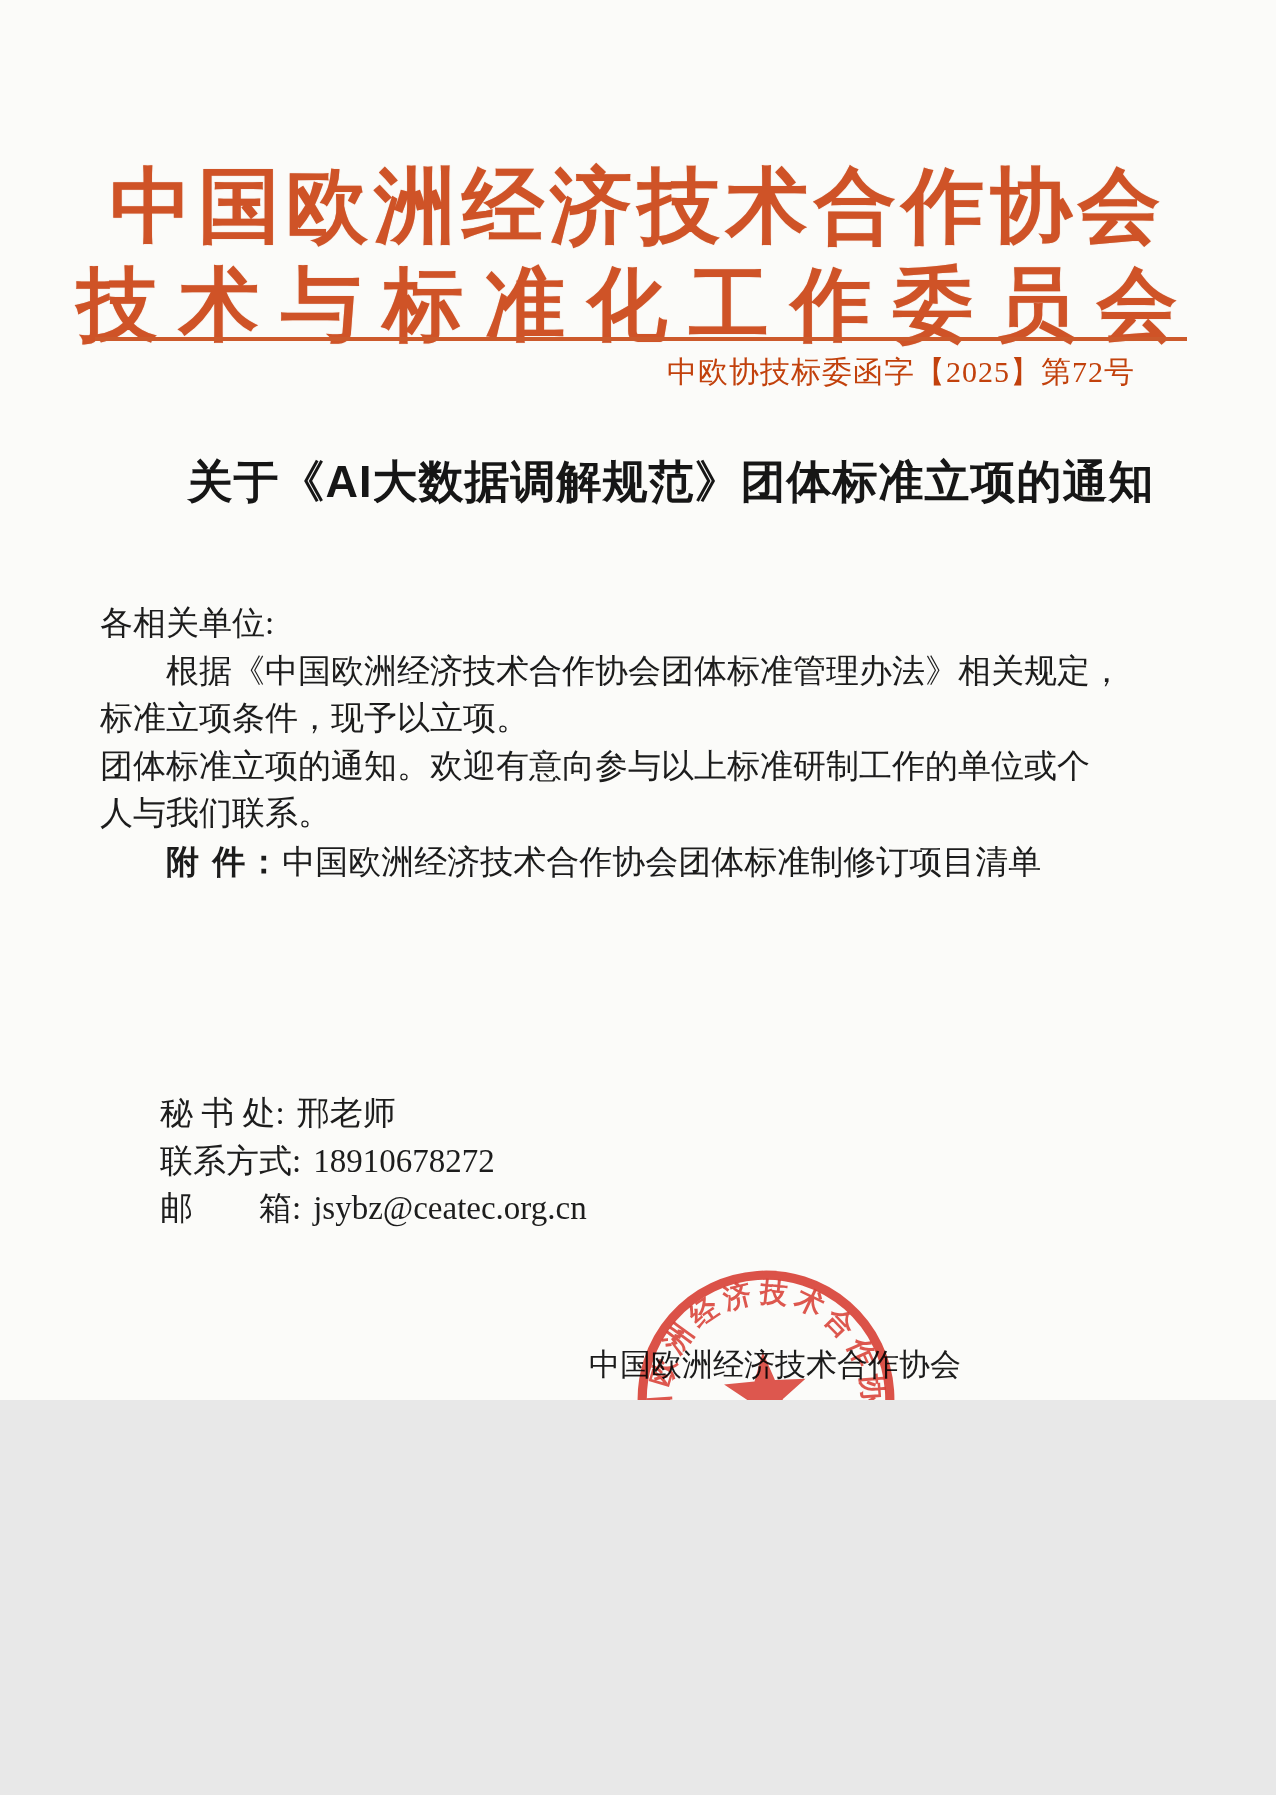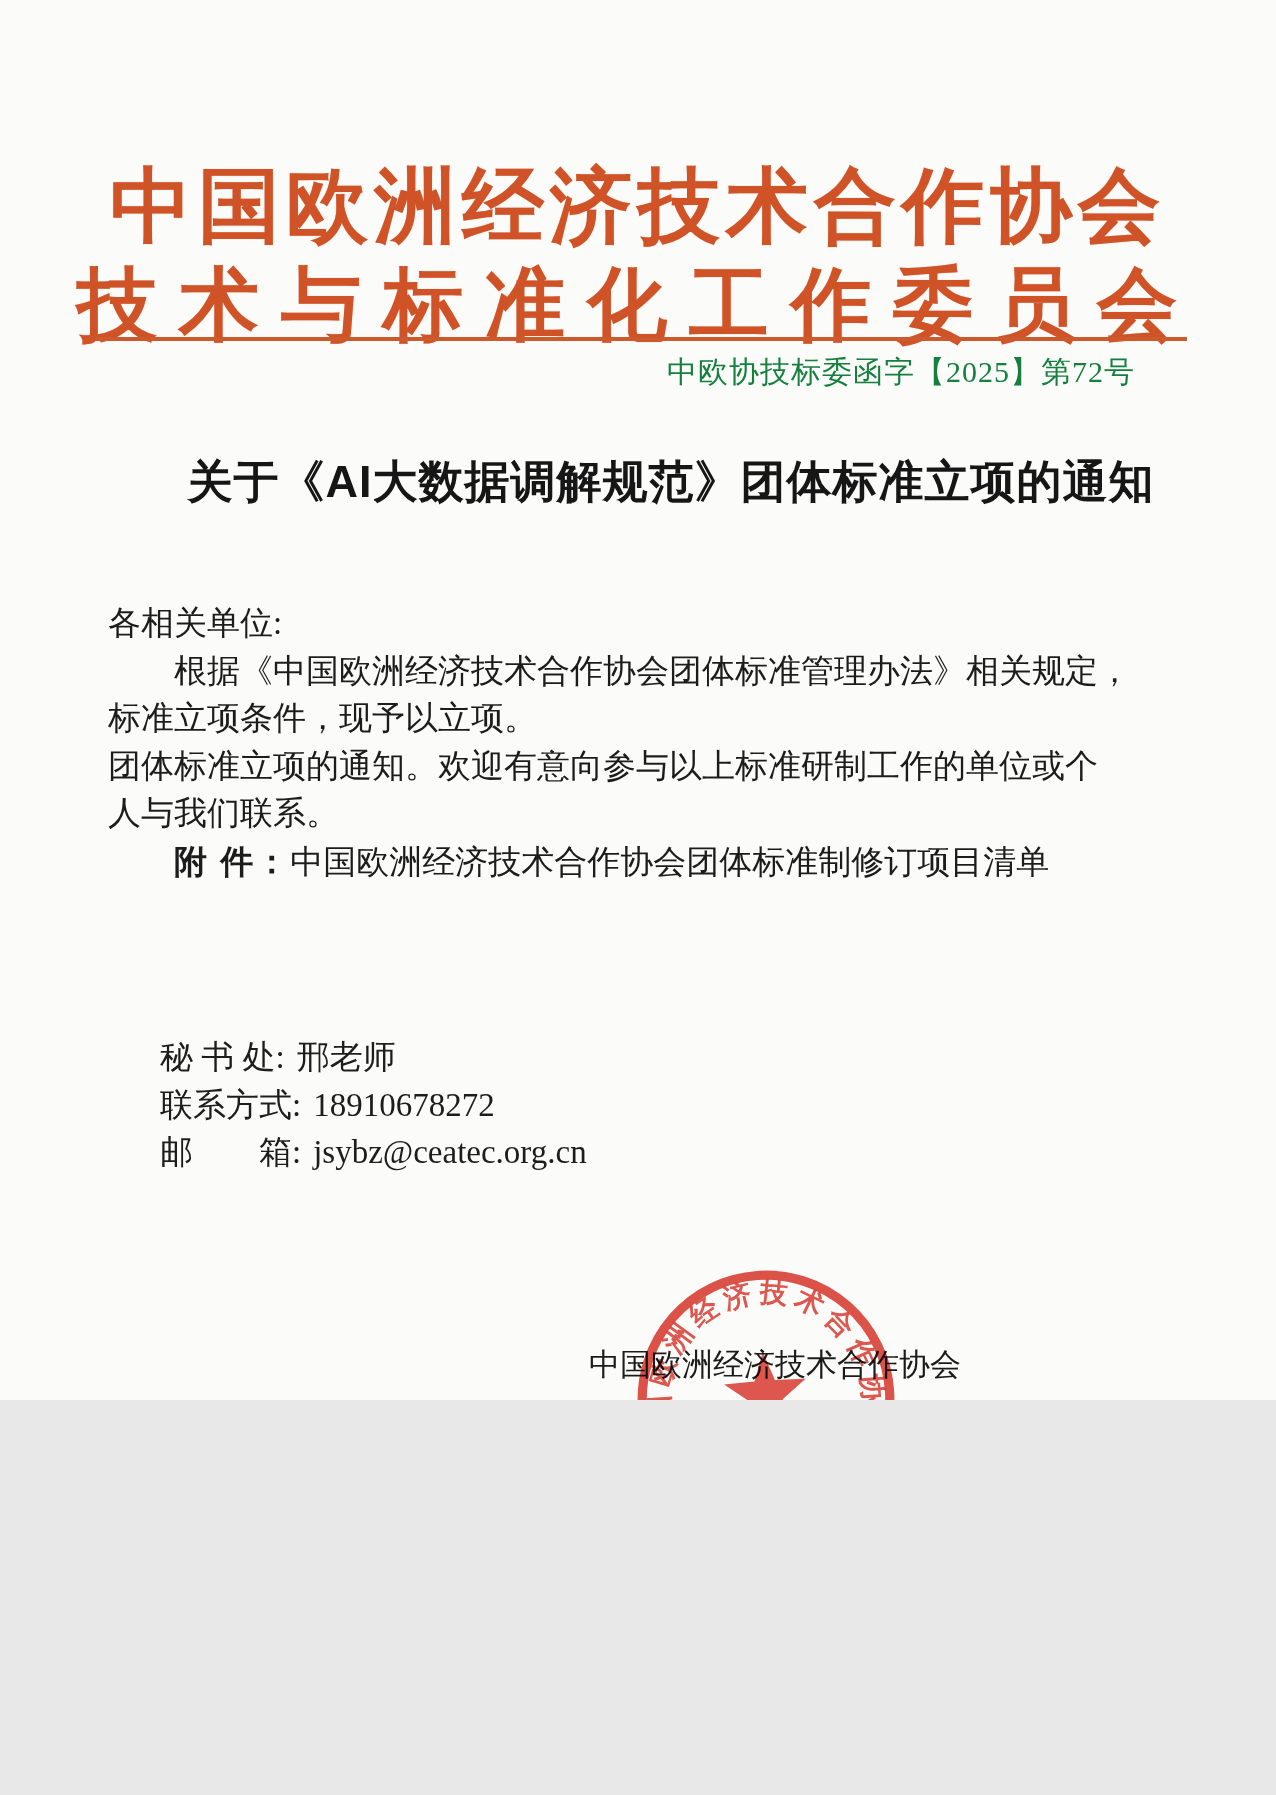--- a/index.html
+++ b/index.html
@@ -23,43 +23,43 @@
     white-space:nowrap;
   }
   .org-line1{top:152px;font-size:82px;letter-spacing:6px;}
   .org-line2{top:252px;font-size:80px;letter-spacing:22px;}
   .head-rule{
     position:absolute;top:337px;left:95px;width:1092px;height:4px;
     background:#cc5a2c;border:none;margin:0;
   }
   .doc-number{
     position:absolute;top:352px;right:141px;
-    font-size:30px;letter-spacing:1px;color:#15803d;
+    font-size:30px;letter-spacing:1px;color:#c2410c;
     white-space:nowrap;
   }
   
   .notice-title{
     position:absolute;top:452px;left:0;width:100%;
     text-align:center;
     font-family:"Liberation Sans", sans-serif;
     font-weight:bold;font-size:45px;letter-spacing:1px;
     color:#161616;white-space:nowrap;padding-left:33px;
   }
   
   .body-block{
     position:absolute;top:600px;left:100px;width:1086px;
-    font-size:33px;line-height:47.5px;color:#1c1c1c;margin-left:8px;
+    font-size:33px;line-height:47.5px;color:#1c1c1c;
   }
   .body-line{white-space:nowrap;}
   .indent{padding-left:66px;}
   .attachment-row{margin-top:0;}
   .bold{font-family:"Liberation Sans", sans-serif;font-weight:bold;letter-spacing:2px;}
   
   .contact-block{
-    position:absolute;top:1034px;left:160px;
+    position:absolute;top:1090px;left:160px;
     font-size:33px;line-height:47.5px;white-space:nowrap;
   }
   .contact-line .value{margin-left:12px;}
   
   .signature-block{
     position:absolute;top:1334px;left:545px;width:460px;
     text-align:center;font-size:31px;line-height:62px;
     color:#1b1b1b;white-space:nowrap;
   }
   .signature-block .sig-date{letter-spacing:7px;line-height:56px;}

